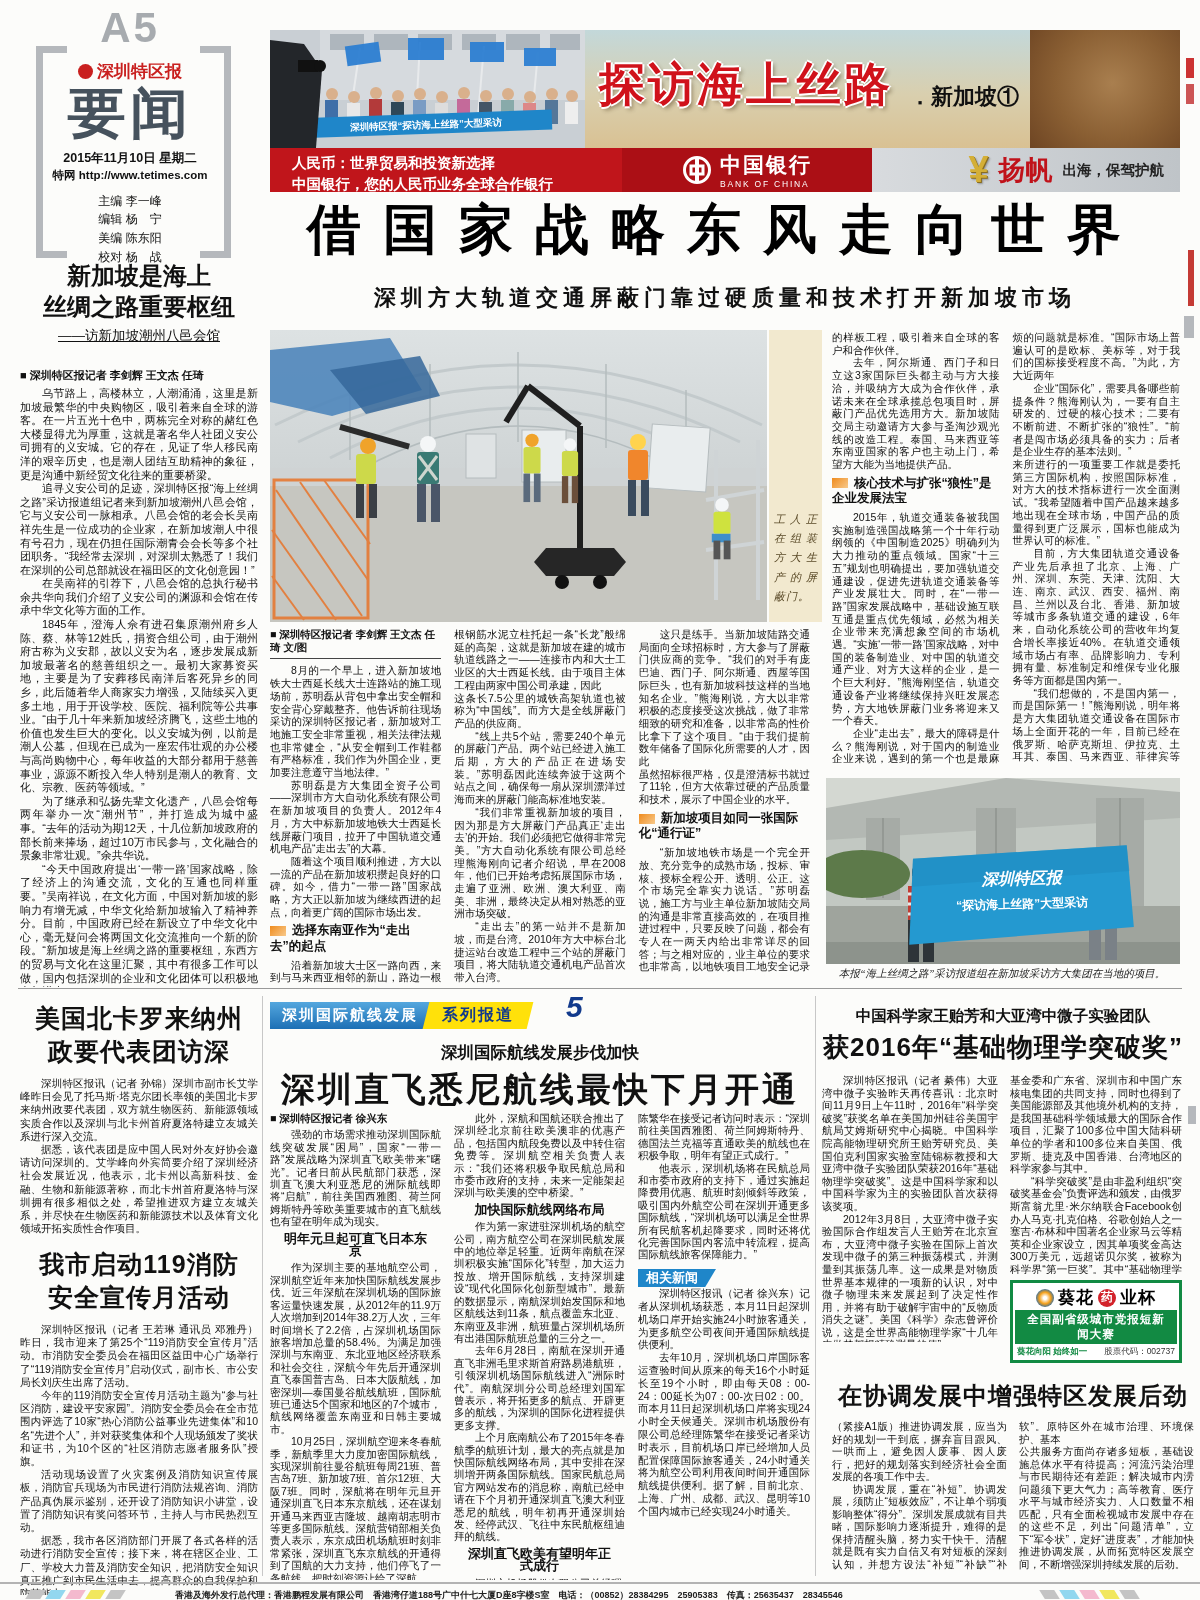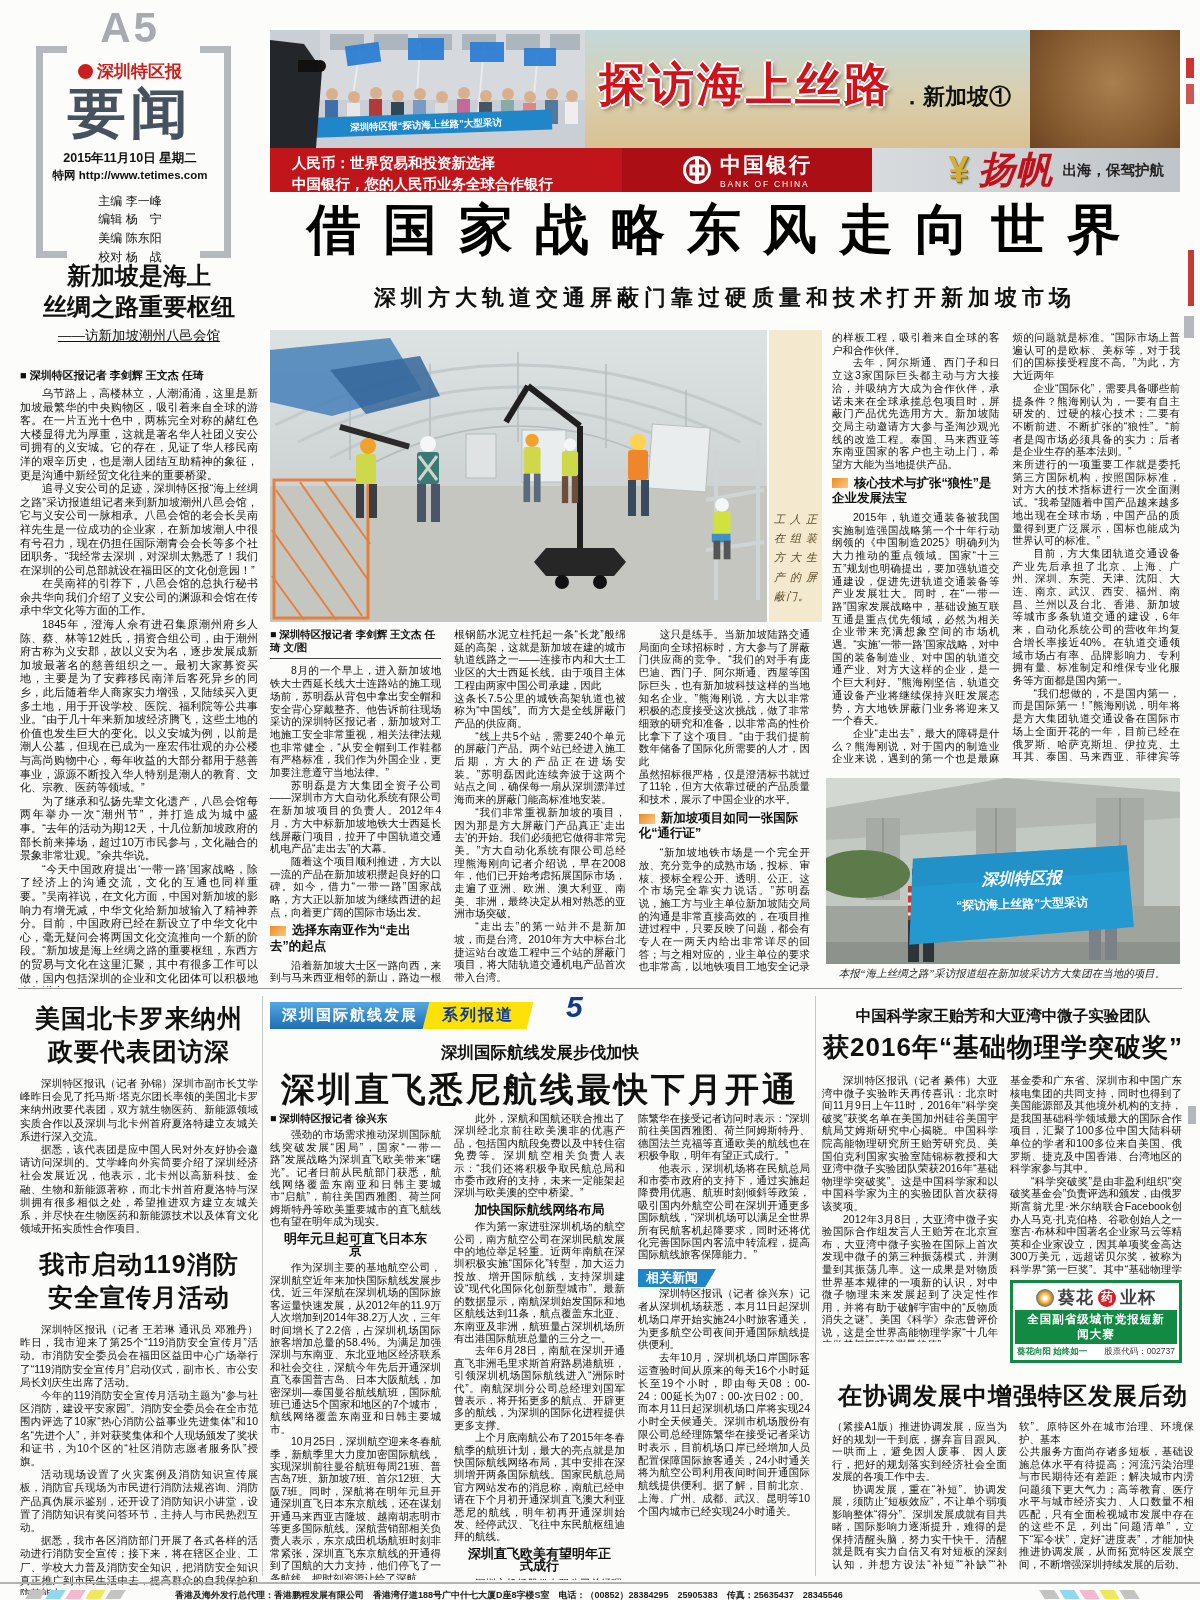--- a/index.html
+++ b/index.html
@@ -31,35 +31,35 @@
   .para{margin:0;text-indent:2em;text-align:justify;}
   .noind{text-indent:0;}
   .byline{font-weight:bold;text-indent:0;margin-bottom:4px;}
   .subhead{font-weight:900;font-size:12.5px;text-indent:0;margin:5px 0 4px;line-height:1.25;}
   .subhead::before{content:"";display:inline-block;width:16px;height:10px;margin-right:6px;
       background:linear-gradient(135deg,#ef8b1d,#f8c98a);vertical-align:middle;}
   .subhead2{font-weight:900;font-size:13px;text-indent:0;text-align:center;margin:5px 12px 4px;}
   
   #banner{left:270px;top:30px;width:910px;height:118px;display:flex;overflow:hidden;}
   #banner .sea{position:relative;flex:1;background:linear-gradient(180deg,#c3d8da 0%,#d9cfae 55%,#d9c193 100%);}
-  .sea-title{position:absolute;left:14px;top:24px;display:flex;align-items:flex-end;gap:8px;white-space:nowrap;}
+  .sea-title{position:absolute;left:14px;top:24px;display:flex;align-items:flex-end;gap:16px;white-space:nowrap;}
   .sea-big{font-size:46px;font-weight:900;color:#d0121b;letter-spacing:3px;
      text-shadow:-2px 0 #fff,2px 0 #fff,0 -2px #fff,0 2px #fff,3px 3px 4px rgba(60,40,10,.45);}
   .sea-small{font-size:22px;font-weight:900;color:#101010;padding-bottom:4px;}
   #banner .map{width:150px;background:radial-gradient(circle at 55% 45%,#a97f4f 0%,#8a5f33 55%,#6e4523 100%);}
   
   #bankstrip{left:270px;top:148px;width:910px;height:44px;display:flex;background:#c0151b;}
   .ad-left{width:330px;padding:5px 0 0 22px;color:#fff;font-size:14.5px;font-weight:bold;line-height:1.45;}
   .ad-boc{width:250px;background:#ab0f15;display:flex;align-items:center;justify-content:center;gap:8px;color:#fff;}
   .boc-cn{font-family:"Liberation Serif",serif;font-size:21px;font-weight:bold;letter-spacing:2px;}
   .boc-en{font-size:8.5px;letter-spacing:1.8px;}
   .ad-right{flex:1;background:linear-gradient(90deg,#d8dbde,#bfc4c8);display:flex;align-items:center;
             justify-content:flex-end;gap:10px;padding-right:16px;}
   .yen{font-size:36px;font-weight:900;color:#d4af37;text-shadow:1px 1px 0 #8a6d1f,2px 2px 2px rgba(0,0,0,.3);}
-  .yangfan{font-family:"Liberation Serif",serif;font-style:italic;font-weight:900;font-size:37px;color:#c0121a;}
+  .yangfan{font-family:"Liberation Serif",serif;font-weight:900;font-size:27px;color:#c0121a;}
   .sail-rest{font-size:14.5px;font-weight:bold;color:#222;}
   
   #headline1{left:270px;top:194px;width:910px;text-align:center;font-size:54px;font-weight:900;
              letter-spacing:22px;color:#000;white-space:nowrap;}
   #subheadline{left:270px;top:283px;width:910px;text-align:center;font-size:22px;font-weight:bold;letter-spacing:5px;}
   
   #photo1{left:270px;top:330px;width:497px;height:292px;}
   #caption1{left:769px;top:330px;width:53px;height:292px;background:#f2e9cf;}
   #caption1 .cap{position:absolute;bottom:16px;left:5px;right:4px;font-family:"Liberation Serif",serif;
      font-style:italic;font-size:11px;line-height:1.75;color:#5a4a28;letter-spacing:1px;text-align:justify;}
@@ -104,21 +104,21 @@
   #physics .head{font-size:26px;font-weight:900;text-align:center;margin-top:3px;letter-spacing:1px;white-space:nowrap;}
   #phys-cols{display:flex;gap:12px;margin-top:9px;}
   .pcol1{width:176px;height:268px;font-size:10.5px;line-height:12.6px;overflow:hidden;}
   .pcol2{width:172px;}
   .pcol2 .txt{height:200px;font-size:10.5px;line-height:12.6px;overflow:hidden;}
   
   #sunad{margin-top:6px;border:3px solid #128a43;padding:2px;background:#fff;}
   .sun-row1{display:flex;align-items:center;justify-content:center;gap:4px;padding:1px 0;}
   .sun-icon{width:18px;height:18px;border-radius:50%;
      background:radial-gradient(circle,#fff 12%,#f5a11c 45%,#1766b5 78%);}
-  .sun-brand{color:#404040;font-weight:900;font-size:17px;font-family:"Liberation Serif",serif;letter-spacing:1px;}
+  .sun-brand{color:#000000;font-weight:900;font-size:17px;font-family:"Liberation Serif",serif;letter-spacing:1px;}
   .sun-pill{background:#d2222a;color:#fff;border-radius:50%;width:18px;height:18px;display:inline-flex;
      align-items:center;justify-content:center;font-size:12px;font-weight:bold;}
   .sun-bar{background:#128a43;color:#fff;font-size:11.5px;font-weight:bold;text-align:center;padding:2px 8px;letter-spacing:1px;}
   .sun-foot{display:flex;justify-content:space-between;font-size:8.5px;padding:2px 2px 0;}
   .sun-foot .sl{color:#128a43;font-weight:bold;}
   .sun-foot .st{color:#333;}
   
   #coord{left:832px;top:1380px;width:362px;}
   #coord .head{font-size:24px;font-weight:900;text-align:center;letter-spacing:1px;white-space:nowrap;}
   #coord-cols{margin-top:9px;column-count:2;column-gap:12px;height:152px;font-size:10.4px;line-height:12.5px;overflow:hidden;}
@@ -471,21 +471,21 @@
       <span class="badge-blue">深圳国际航线发展</span>
       <span class="badge-yellow"><span>系列报道</span></span>
       <span class="series-num">5</span>
     </div>
     <div class="kicker">深圳国际航线发展步伐加快</div>
     <div class="big-head">深圳直飞悉尼航线最快下月开通</div>
   </div>
   <div class="abs" id="sydney-cols">
     <div class="scol">
         <div class="byline">■ 深圳特区报记者 徐兴东</div>
-        <div class="para">强劲的市场需求推动深圳国际航线突破发展“困局”，国家“一带一路”发展战略为深圳直飞欧美带来“曙光”。记者日前从民航部门获悉，航线网络覆盖东南亚和日韩主要城市“启航”，前往美国西雅图、荷兰阿姆斯特丹等欧美重要城市的直飞航线也有望在明年成为现实。</div>
+        <div class="para">强劲的市场需求推动深圳国际航线突破发展“困局”，国家“一带一路”发展战略为深圳直飞欧美带来“曙光”。记者日前从民航部门获悉，深圳直飞澳大利亚悉尼的洲际航线即将“启航”，前往美国西雅图、荷兰阿姆斯特丹等欧美重要城市的直飞航线也有望在明年成为现实。</div>
         <div class="subhead2">明年元旦起可直飞日本东京</div>
         <div class="para">作为深圳主要的基地航空公司，深圳航空近年来加快国际航线发展步伐。近三年深航在深圳机场的国际旅客运量快速发展，从2012年的11.9万人次增加到2014年38.2万人次，三年时间增长了2.2倍，占深圳机场国际旅客增加总量的58.4%。为满足加强深圳与东南亚、东北亚地区经济联系和社会交往，深航今年先后开通深圳直飞泰国普吉岛、日本大阪航线，加密深圳—泰国曼谷航线航班，国际航班已通达5个国家和地区的7个城市，航线网络覆盖东南亚和日韩主要城市。</div>
         <div class="para">10月25日，深圳航空迎来冬春航季，新航季里大力度加密国际航线，实现深圳前往曼谷航班每周21班、普吉岛7班、新加坡7班、首尔12班、大阪7班。同时，深航将在明年元旦开通深圳直飞日本东京航线，还在谋划开通马来西亚吉隆坡、越南胡志明市等更多国际航线。深航营销部相关负责人表示，东京成田机场航班时刻非常紧张，深圳直飞东京航线的开通得到了国航的大力支持，他们停飞了一条航线，把时刻资源让给了深航。</div>
       </div>
     <div class="scol">
         <div class="para">此外，深航和国航还联合推出了深圳经北京前往欧美澳非的优惠产品，包括国内航段免费以及中转住宿免费等。深圳航空相关负责人表示：“我们还将积极争取民航总局和市委市政府的支持，未来一定能架起深圳与欧美澳的空中桥梁。”</div>
         <div class="subhead2">加快国际航线网络布局</div>
         <div class="para">作为第一家进驻深圳机场的航空公司，南方航空公司在深圳民航发展中的地位举足轻重。近两年南航在深圳积极实施“国际化”转型，加大运力投放、增开国际航线，支持深圳建设“现代化国际化创新型城市”。最新的数据显示，南航深圳始发国际和地区航线达到11条，航点覆盖东北亚、东南亚及非洲，航班量占深圳机场所有出港国际航班总量的三分之一。</div>
         <div class="para">去年6月28日，南航在深圳开通直飞非洲毛里求斯首府路易港航班，引领深圳机场国际航线进入“洲际时代”。南航深圳分公司总经理刘国军曾表示，将开拓更多的航点、开辟更多的航线，为深圳的国际化进程提供更多支撑。</div>
         <div class="para">上个月底南航公布了2015年冬春航季的航班计划，最大的亮点就是加快国际航线网络布局，其中安排在深圳增开两条国际航线。国家民航总局官方网站发布的消息称，南航已经申请在下个月初开通深圳直飞澳大利亚悉尼的航线，明年初再开通深圳始发、经停武汉、飞往中东民航枢纽迪拜的航线。</div>

